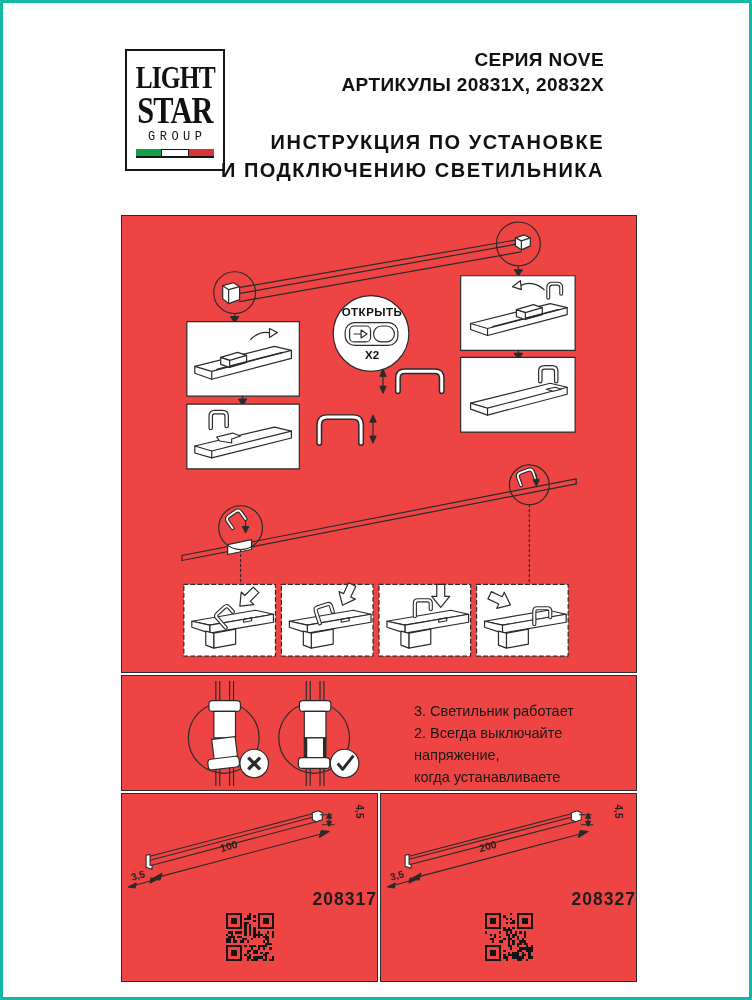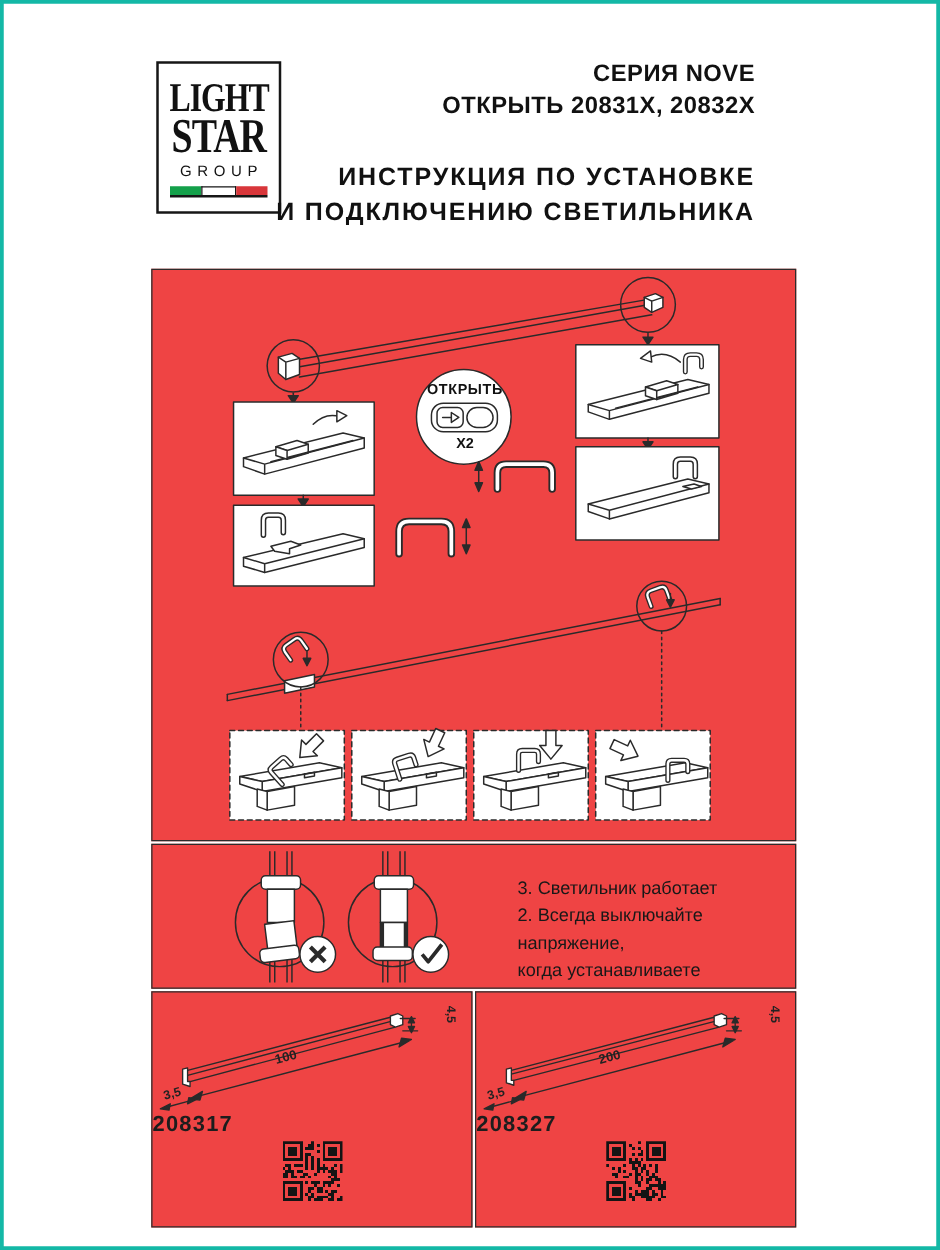--- a/index.html
+++ b/index.html
@@ -5,21 +5,21 @@
   html,body{margin:0;padding:0;background:#fff;}
   .page{position:relative;width:752px;height:1000px;background:#fff;border:3px solid #14b8a6;
         box-sizing:border-box;font-family:"Liberation Sans","DejaVu Sans",sans-serif;color:#111;overflow:hidden;}
   
   .logo{position:absolute;left:122px;top:46px;width:100px;height:122px;border:2px solid #161616;
         box-sizing:border-box;text-align:center;background:#fff;}
   .logo .w1{margin-top:12px;font-family:"Liberation Serif","DejaVu Serif",serif;font-weight:bold;
         font-size:31px;line-height:30px;transform:scale(.82,1.05);letter-spacing:-1px;}
   .logo .w2{font-family:"Liberation Serif","DejaVu Serif",serif;font-weight:bold;
         font-size:37px;line-height:33px;transform:scale(.82,1.05);letter-spacing:-1px;}
-  .logo .w3{margin-top:4px;font-size:12px;font-weight:400;letter-spacing:4.5px;margin-right:-4.5px;}
+  .logo .w3{margin-top:4px;font-size:12px;font-weight:400;letter-spacing:4.5px;margin-right:-4.5px;font-family:Liberation Mono, monospace;}
   .flag{display:flex;height:7px;margin:5px 9px 0 9px;border-bottom:2px solid #161616;}
   .flag span{flex:1;}
   .flag .mid{border:1px solid #161616;border-bottom:none;box-sizing:border-box;}
   .header-text{position:absolute;right:145px;top:44px;text-align:right;}
   .series,.articles{font-size:19px;font-weight:bold;line-height:25px;letter-spacing:.4px;}
   .title{font-size:20px;font-weight:bold;line-height:28px;letter-spacing:1.5px;}
   .title.first{margin-top:31px;margin-left:20px;}
   
   .box{position:absolute;border:1.5px solid #2c2c2c;box-sizing:border-box;background:#ef4444;}
   .main-diagram{left:118px;top:212px;width:516px;height:458px;}
@@ -31,21 +31,21 @@
   .open-label{left:250px;top:90px;transform:translateX(-50%);font-size:11.5px;font-weight:bold;letter-spacing:.5px;}
   .open-count{left:250px;top:133px;transform:translateX(-50%);font-size:11.5px;font-weight:bold;}
   
   .notes{position:absolute;left:292px;top:24px;width:218px;font-size:14.5px;line-height:22px;color:#181818;}
   .notes span{display:block;}
   
   .dim{position:absolute;font-size:10.5px;font-weight:bold;color:#222;}
   .dim-length{left:98px;top:46px;transform:rotate(-15deg);}
   .dim-depth{left:9px;top:76px;transform:rotate(-15deg);font-size:10px;}
   .dim-height{left:231px;top:12px;transform:rotate(90deg);font-size:10px;}
-  .article{position:absolute;left:0;top:95px;width:100%;text-align:left;font-size:17.5px;
+  .article{position:absolute;left:0;top:95px;width:100%;text-align:right;font-size:17.5px;
            font-weight:bold;letter-spacing:1px;color:#1d1d1d;}
   .qr{position:absolute;left:104px;top:119px;width:48px;height:48px;}
 </style>
 </head>
 <body>
 
 <div class="page">
 
   <div class="logo">
     <div class="w1">LIGHT</div>
@@ -53,21 +53,21 @@
     <div class="w3">GROUP</div>
     <div class="flag">
       <span style="background: rgb(20, 160, 74);"></span>
       <span class="mid" style="background: rgb(255, 255, 255);"></span>
       <span style="background: rgb(216, 54, 58);"></span>
     </div>
   </div>
 
   <div class="header-text">
     <div class="series">СЕРИЯ NOVE</div>
-    <div class="articles">ОТКРЫТЬ 20831X, 20832X</div>
+    <div class="articles">АРТИКУЛЫ 20831X, 20832X</div>
     <div class="title first">ИНСТРУКЦИЯ ПО УСТАНОВКЕ</div>
     <div class="title">И ПОДКЛЮЧЕНИЮ СВЕТИЛЬНИКА</div>
   </div>
 
   <div class="box main-diagram">
     <svg class="fig" viewBox="0 0 516 458">
       <g stroke="#2a2a2a" stroke-width="1.2" fill="none" stroke-linejoin="round" stroke-linecap="round">
 
         <g>
           <path d="M117,72 L396,24"></path>

